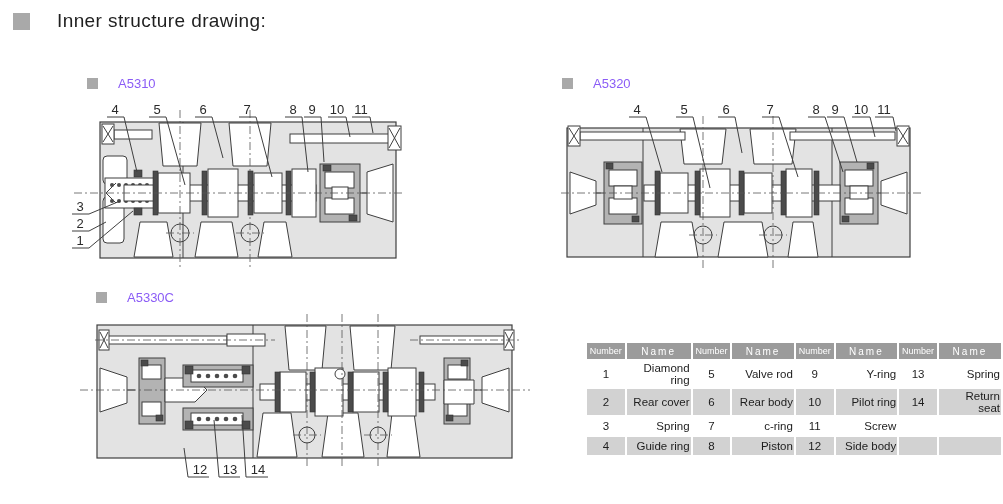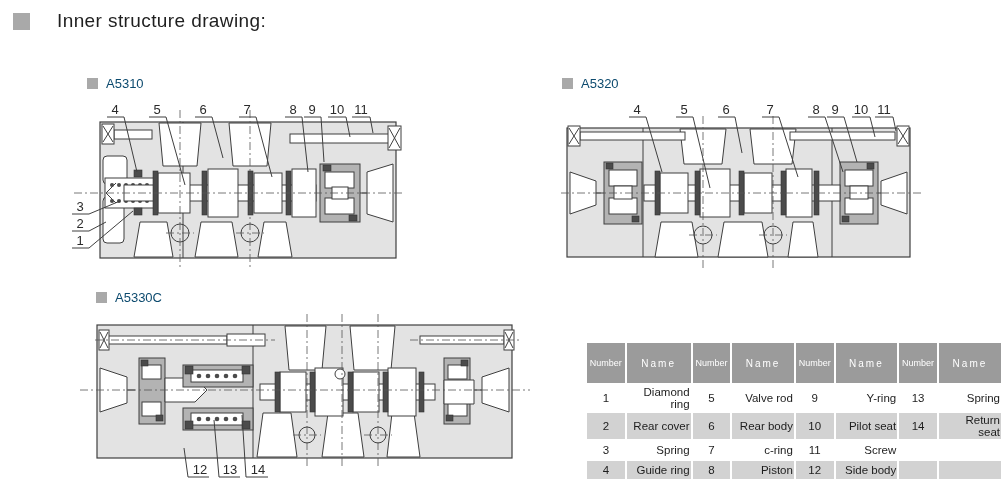--- a/index.html
+++ b/index.html
@@ -1,36 +1,36 @@
 <!DOCTYPE html>
 <html><head>
 <meta charset="utf-8">
 <style>
   html,body{margin:0;padding:0;background:#fff;}
   body{width:1003px;height:504px;position:relative;overflow:hidden;
        font-family:"Liberation Sans","DejaVu Sans",sans-serif;color:#1f1f1f;}
   .title-row{position:absolute;left:13px;top:10px;display:flex;align-items:center;gap:27px;}
   .bullet-lg{width:17px;height:17px;background:#a9a9a9;flex:0 0 auto;}
   .title-text{font-size:19px;letter-spacing:.4px;color:#1f1f1f;}
-  .section-label{position:absolute;display:flex;align-items:center;gap:8px;font-size:13px;color:#0c4a6e;}
+  .section-label{position:absolute;display:flex;align-items:center;gap:20px;font-size:13px;color:#8b5cf6;}
   .bullet-sm{width:11px;height:11px;background:#a9a9a9;flex:0 0 auto;}
   svg.diagram{position:absolute;overflow:visible;}
   
   .body{fill:#e3e3e3;stroke:#3f3f3f;stroke-width:1.2;}
   .wh{fill:#ffffff;stroke:#3f3f3f;stroke-width:1;}
   .dk{fill:#4b4b4b;stroke:#333;stroke-width:.6;}
   .md{fill:#b3b3b3;stroke:#3f3f3f;stroke-width:1;}
   .ln{fill:none;stroke:#3f3f3f;stroke-width:1;}
   .cl{fill:none;stroke:#555;stroke-width:.8;stroke-dasharray:8 3 2 3;}
   .lead{fill:none;stroke:#3f3f3f;stroke-width:1;}
   .co{font-size:13px;fill:#2a2a2a;}
   .dot{fill:#4b4b4b;stroke:none;}
   
   .parts-table{position:absolute;left:585px;top:341px;border-collapse:separate;border-spacing:2px 2px;}
-  .parts-table th{background:#9b9b9b;color:#fff;font-weight:normal;height:16px;padding:12px 2px;}
+  .parts-table th{background:#9b9b9b;color:#fff;font-weight:normal;height:16px;padding:0 2px;}
   .parts-table th.num{width:34px;font-size:9px;}
   .parts-table th.name{width:62px;font-size:10px;letter-spacing:2px;}
   .parts-table td{font-size:11.5px;color:#1d1d1d;height:16px;background:#fff;}
   .parts-table td.num{text-align:center;}
   .parts-table td.name{padding-left:6px;text-align:right;}
   .parts-table tr.alt td{background:#d2d2d2;}
 </style>
 </head>
 <body>
 
@@ -351,21 +351,21 @@
       <td class="name">Y-ring</td>
       <td class="num">13</td>
       <td class="name">Spring</td>
     </tr>
     <tr class="alt">
       <td class="num">2</td>
       <td class="name">Rear cover</td>
       <td class="num">6</td>
       <td class="name">Rear body</td>
       <td class="num">10</td>
-      <td class="name">Pilot seat</td>
+      <td class="name">Pilot ring</td>
       <td class="num">14</td>
       <td class="name">Return seat</td>
     </tr>
     <tr>
       <td class="num">3</td>
       <td class="name">Spring</td>
       <td class="num">7</td>
       <td class="name">c-ring</td>
       <td class="num">11</td>
       <td class="name">Screw</td>

